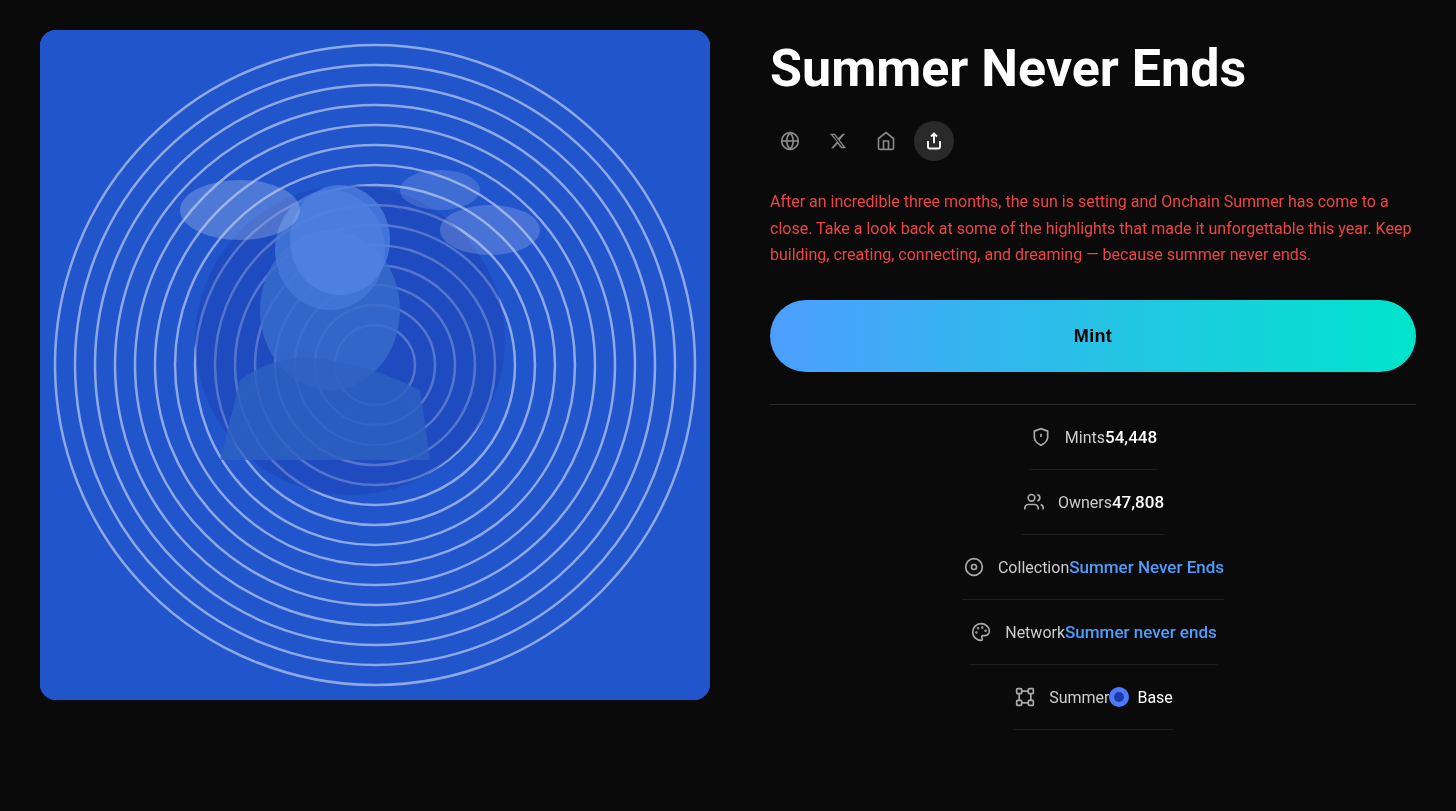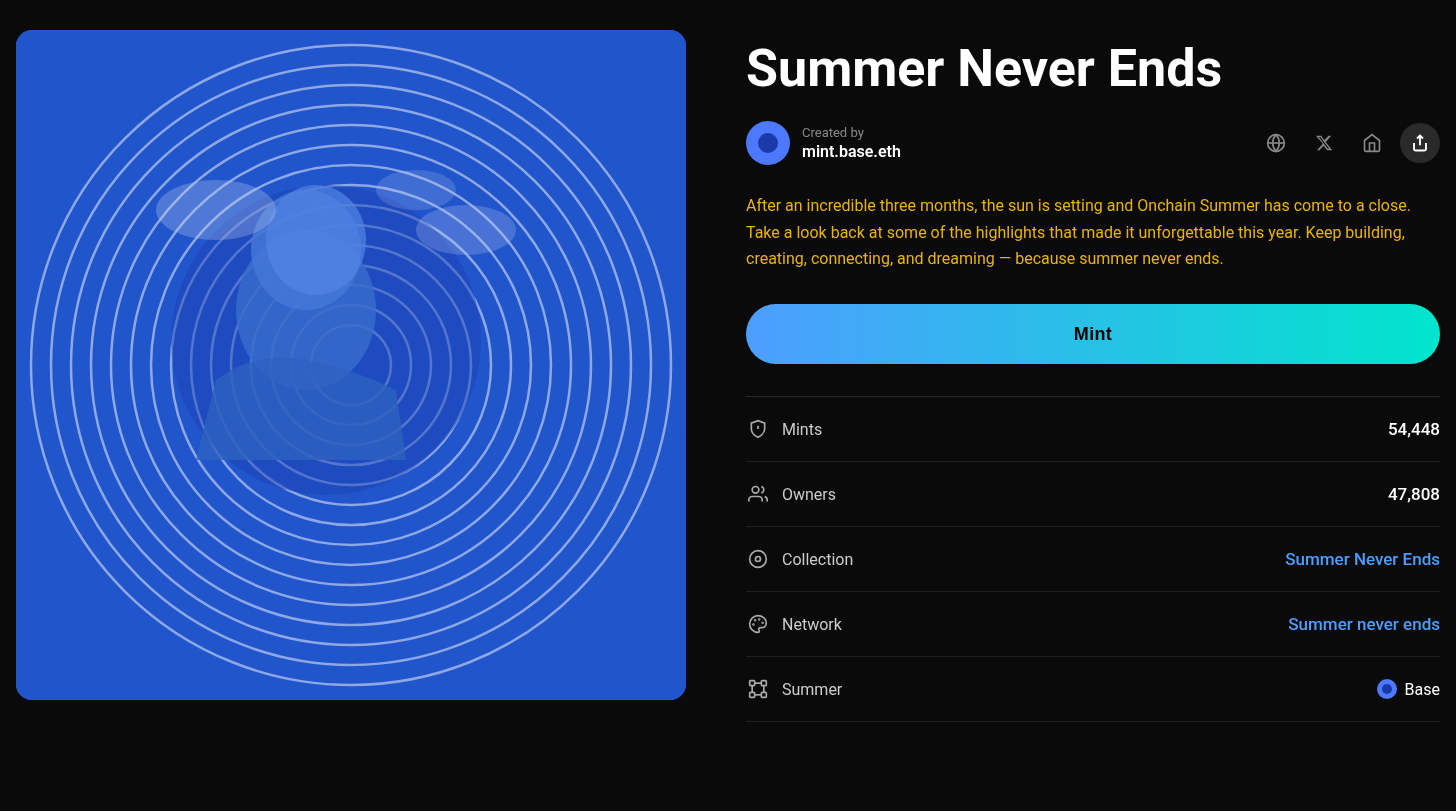--- a/index.html
+++ b/index.html
@@ -12,21 +12,21 @@
       height: 811px;
       overflow: hidden;
       display: flex;
       align-items: center;
     }
 
     .main-container {
       display: flex;
       width: 100%;
       height: 100%;
-      padding: 20px 16px;
+      padding: 20px 40px;
       gap: 60px;
       align-items: flex-start;
     }
 
     
     .nft-image-container {
       flex-shrink: 0;
       width: 670px;
       height: 670px;
       border-radius: 16px;
@@ -147,27 +147,27 @@
     }
 
     .social-icon-btn.share {
       background: #2a2a2a;
       color: #ffffff;
     }
 
     .description {
       font-size: 16px;
       line-height: 1.65;
-      color: #eab308;
+      color: #ef4444;
       margin-bottom: 32px;
     }
 
     .mint-button {
       width: 100%;
-      height: 60px;
+      height: 72px;
       border-radius: 50px;
       border: none;
       cursor: pointer;
       font-size: 18px;
       font-weight: 700;
       color: #000000;
       background: linear-gradient(to right, #4d9eff, #00e5cc);
       margin-bottom: 32px;
       letter-spacing: 0.02em;
       transition: opacity 0.2s;
@@ -175,20 +175,21 @@
 
     .divider {
       height: 1px;
       background: #2a2a2a;
       margin-bottom: 0;
     }
 
     .stats-list {
       display: flex;
       flex-direction: column;
+      align-items: center;
     }
 
     .stat-row {
       display: flex;
       align-items: center;
       justify-content: space-between;
       padding: 20px 0;
       border-bottom: 1px solid #1e1e1e;
     }
 
@@ -302,27 +303,20 @@
     </div>
   </div>
 
   <div class="info-panel">
 
     
     <h1 class="title">Summer Never Ends</h1>
 
     
     <div class="creator-row">
-      <div class="creator-info">
-        <div class="creator-avatar"></div>
-        <div class="creator-text">
-          <span class="created-by-label">Created by</span>
-          <span class="creator-name">mint.base.eth</span>
-        </div>
-      </div>
 
       <div class="social-icons">
         <button class="social-icon-btn" title="Website">
           <svg width="20" height="20" viewBox="0 0 24 24" fill="none" stroke="currentColor" stroke-width="2">
             <circle cx="12" cy="12" r="10"></circle>
             <line x1="2" y1="12" x2="22" y2="12"></line>
             <path d="M12 2a15.3 15.3 0 0 1 4 10 15.3 15.3 0 0 1-4 10 15.3 15.3 0 0 1-4-10 15.3 15.3 0 0 1 4-10z"></path>
           </svg>
         </button>
         <button class="social-icon-btn" title="X / Twitter">

